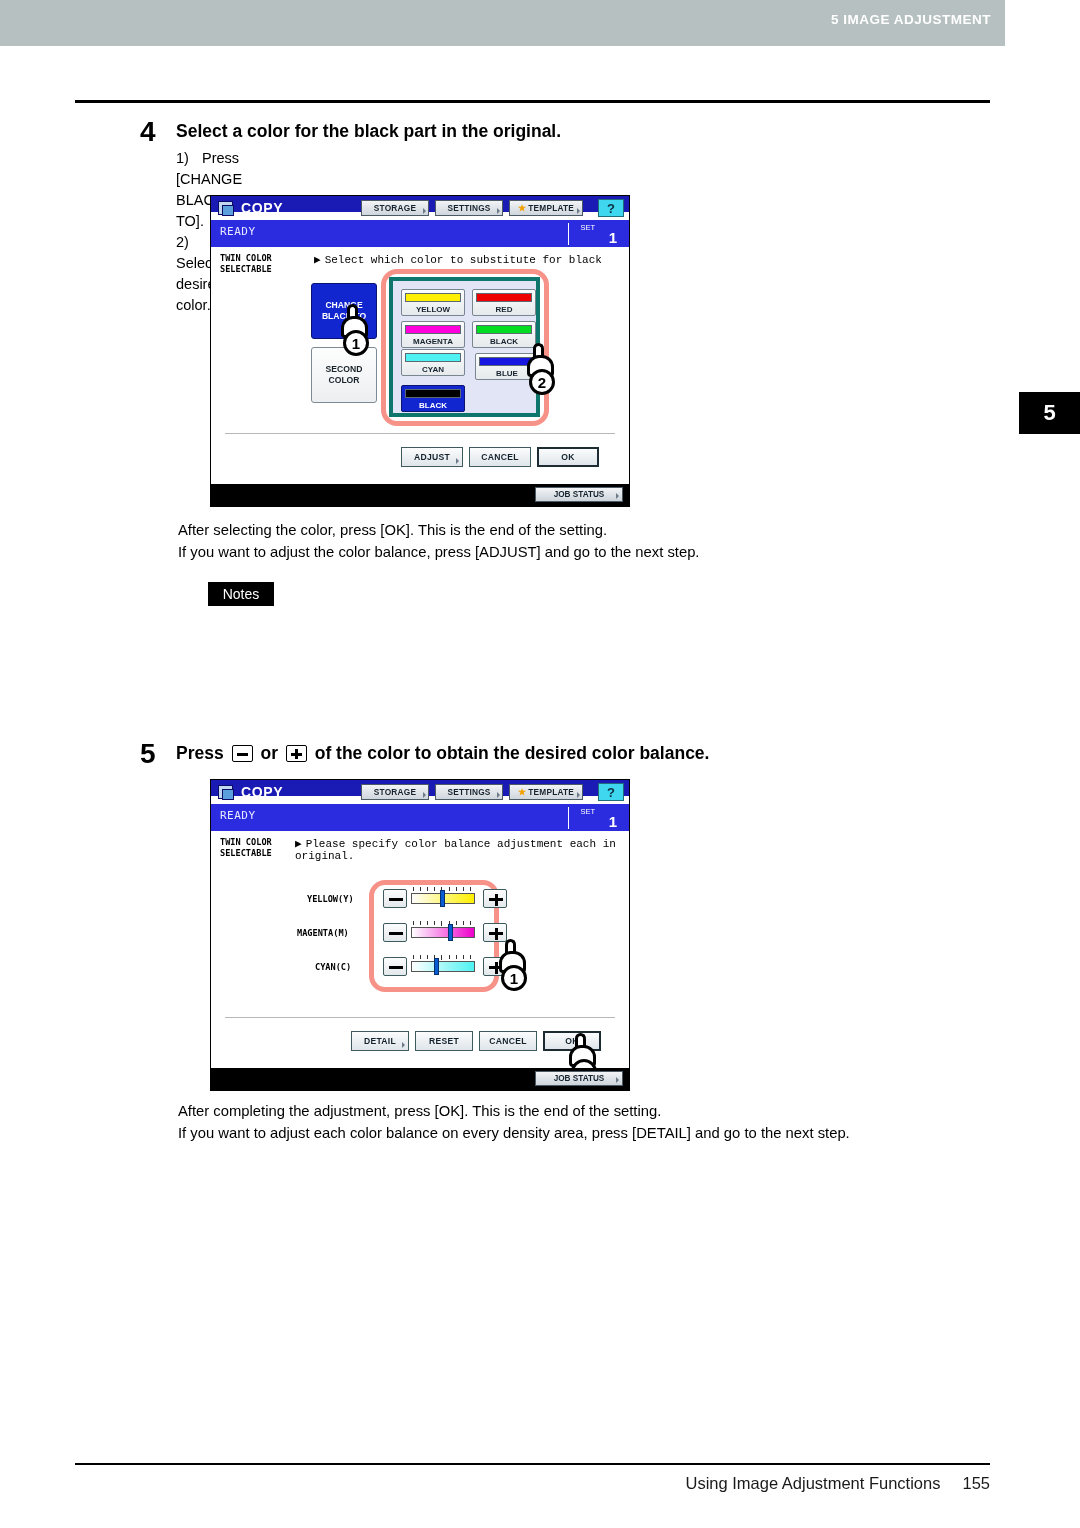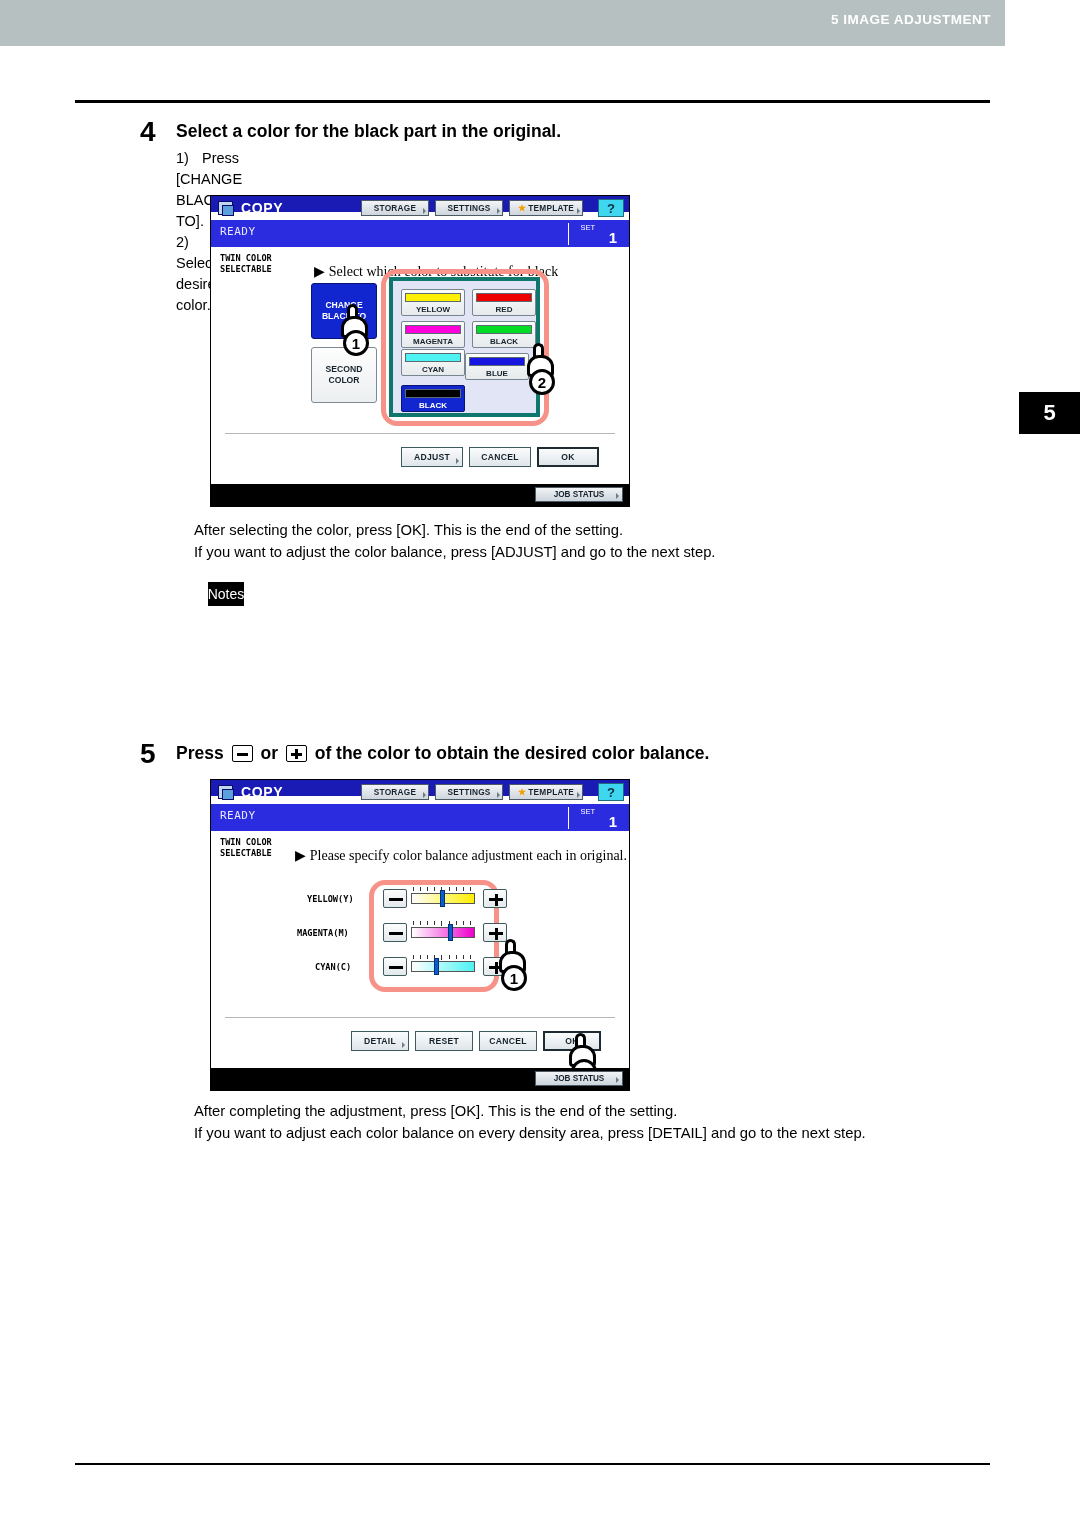--- a/index.html
+++ b/index.html
@@ -72,25 +72,25 @@
     position:relative; margin:0 3px;
   }
   .keycap .bar-h{
     position:absolute; left:4px; top:7px; width:11px; height:2.6px; background:#000;
   }
   .keycap .bar-v{
     position:absolute; left:8.2px; top:3px; width:2.6px; height:10px; background:#000;
   }
 
   
-  .para{ position:absolute; left:194px; font-size:14.8px; line-height:22px; }
+  .para{ position:absolute; left:178px; font-size:14.8px; line-height:22px; }
 
   
   .notes-label{
-    position:absolute; left:208px; width:36px; height:24px;
+    position:absolute; left:208px; width:66px; height:24px;
     background:#000; color:#fff; font-size:14px;
     display:flex; align-items:center; justify-content:center;
   }
   .notes-list{ position:absolute; left:225px; font-size:14.5px; line-height:22px; width:790px; }
   .notes-list li{ margin-bottom:1px; }
   .notes-list ul{ margin:0; padding-left:18px; list-style:none; }
   .notes-list li::before{
     content:"\2022"; display:inline-block; width:18px; margin-left:-18px; font-size:13px;
   }
 
@@ -150,22 +150,22 @@
                  font-family:"Liberation Sans", sans-serif; }
   .lcd-setval{ position:absolute; right:12px; top:9px; color:#fff; font-size:15px; font-weight:bold;
                font-family:"Liberation Sans", sans-serif; }
 
   .lcd-body{ position:absolute; left:0; top:51px; width:100%; bottom:22px; background:#fff; }
   .lcd-mode{
     position:absolute; left:9px; top:6px; font-size:8.6px; line-height:11px;
     font-family:"DejaVu Sans Mono", monospace; font-weight:bold; letter-spacing:0;
   }
   .lcd-msg{
-    position:absolute; top:16px; font-size:14px;
-    font-family:Liberation Serif, serif;
+    position:absolute; top:6px; font-size:11px;
+    font-family:Liberation Mono, monospace;
   }
   .lcd-msg .tri{ margin-right:4px; }
 
   .lcd-bottombar{
     position:absolute; left:0; bottom:0; width:100%; height:22px; background:#000;
   }
   .jobstatus{
     position:absolute; right:6px; top:3px; width:88px; height:15px;
     background:linear-gradient(#f2f4f6,#ccd4db); border:1px solid #4c5a66;
     font-family:"Liberation Sans", sans-serif; font-size:8.2px; font-weight:bold; color:#16232e;
@@ -353,21 +353,21 @@
           <div class="clabel">MAGENTA</div>
         </div>
         <div class="cbtn" style="left:79px; top:40px;">
           <div class="swatch" style="background:#00dd22"></div>
           <div class="clabel">BLACK</div>
         </div>
         <div class="cbtn" style="left:8px; top:68px;padding-left:40px;">
           <div class="swatch" style="background:#4ff2f2"></div>
           <div class="clabel">CYAN</div>
         </div>
-        <div class="cbtn" style="left:72px; top:72px;">
+        <div class="cbtn" style="left:82px; top:72px;">
           <div class="swatch" style="background:#1616e0"></div>
           <div class="clabel">BLUE</div>
         </div>
         <div class="cbtn selected" style="left:8px; top:104px;">
           <div class="swatch" style="background:#000000"></div>
           <div class="clabel">BLACK</div>
         </div>
       </div>
 
       <div class="hl" style="left:170px; top:22px; width:168px; height:157px;"></div>
@@ -578,14 +578,17 @@
         <span>JOB STATUS</span>
         <span class="arr"></span>
       </div>
     </div>
   </div>
 
   <div class="para" style="top:1100px;">After completing the adjustment, press [OK]. This is the end of the setting.</div>
   <div class="para" style="top:1122px;">If you want to adjust each color balance on every density area, press [DETAIL] and go to the next step.</div>
 
   <div class="rule-bottom"></div>
+  <div class="footer">
+    <span>Using Image Adjustment Functions</span><span class="pg">155</span>
+  </div>
 
 </div>
 
 </body></html>

